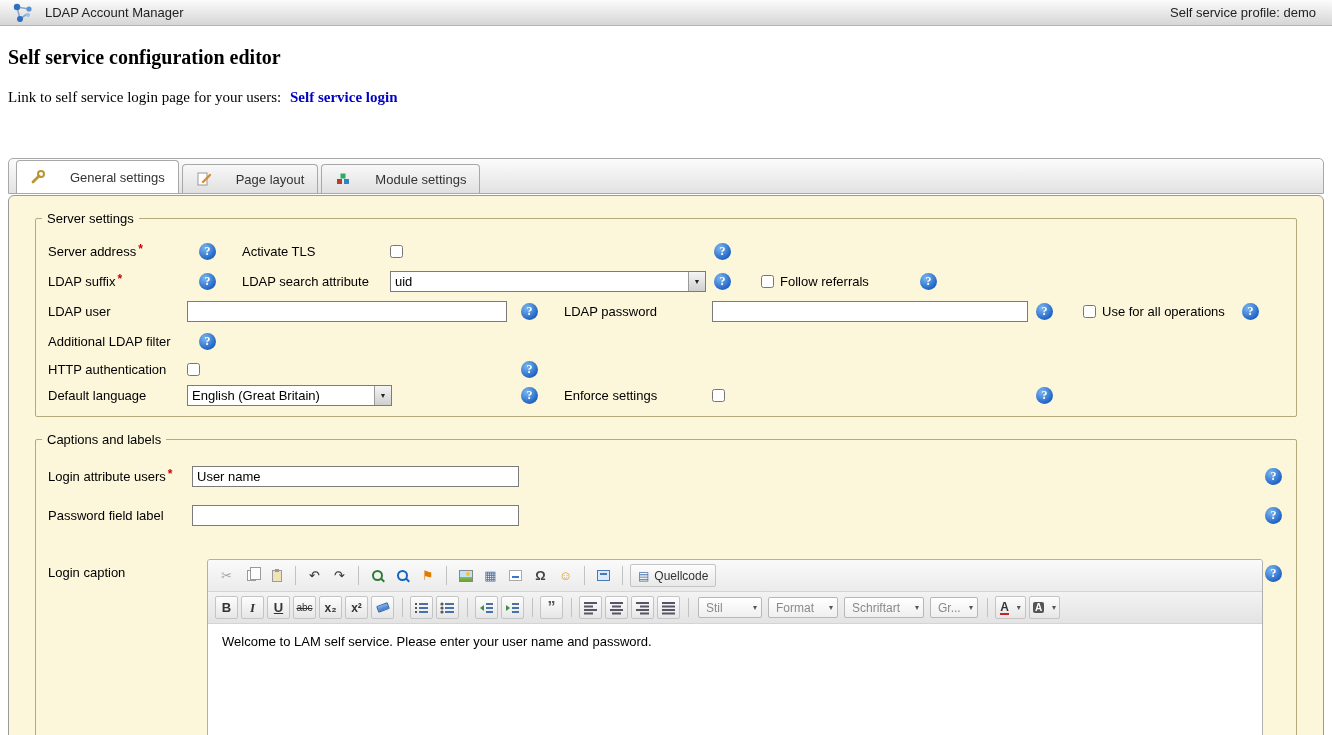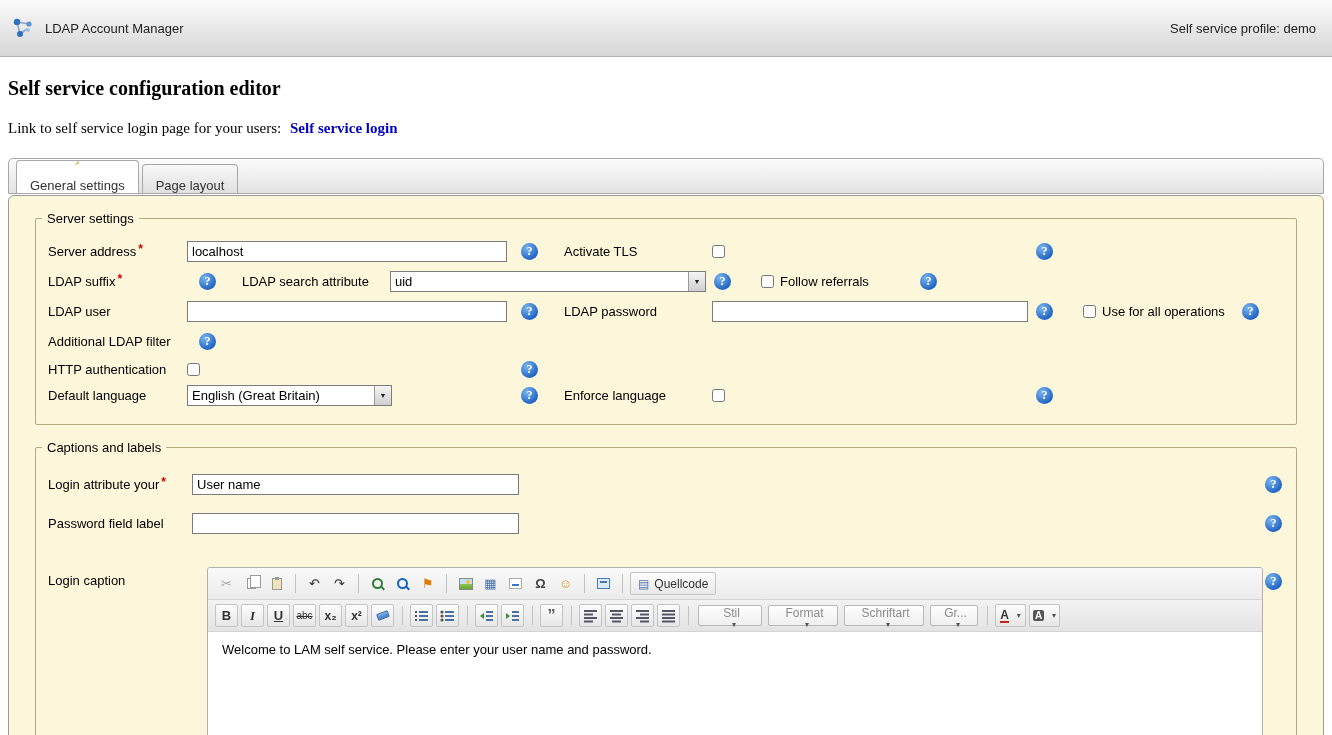--- a/index.html
+++ b/index.html
@@ -1,50 +1,50 @@
 <!DOCTYPE html>
 <html><head>
 <meta charset="utf-8">
 <style>
   * { margin:0; padding:0; box-sizing:border-box; }
   html,body { width:1332px; height:735px; }
   body { overflow:hidden; position:relative; background:#fff; color:#000;
          font-family:"Liberation Sans", sans-serif; }
 
   
-  .topbar { height:57px; background:linear-gradient(#fbfbfb,#d6d6d6);
+  .topbar { height:26px; background:linear-gradient(#fbfbfb,#d6d6d6);
             border-bottom:1px solid #b4b4b4; display:flex; align-items:center;
             justify-content:space-between; padding:0 16px 0 10px; }
   .brand { display:flex; align-items:center; gap:9px; font-size:13px; color:#222; }
   .profile { font-size:13px; color:#222; }
 
   
   h1.title { font-family:"Liberation Serif", serif; font-size:20px; font-weight:bold;
              margin:20px 0 0 8px; }
   .link-line { font-family:"Liberation Serif", serif; font-size:15px; margin:20px 0 0 8px; }
   .login-link { color:#0303c3; font-weight:bold; text-decoration:none; margin-left:5px;
                 font-family:"Liberation Serif", serif; }
 
   
   .tabs { position:absolute; left:8px; top:158px; width:1316px; height:36px;
           border:1px solid #a8a8a8; border-radius:5px 5px 0 0;
           background:linear-gradient(#fcfcfc,#e2e2e2);
           display:flex; align-items:flex-end; padding-left:7px; }
-  .tab { display:flex; align-items:center; gap:12px; height:29px; padding:0 13px;
+  .tab { display:flex; align-items:center; gap:24px; height:29px; padding:0 13px;
          margin-right:3px; border:1px solid #a8a8a8; border-bottom:none;
          border-radius:4px 4px 0 0; background:linear-gradient(#f8f8f8,#e0e0e0);
-         font-size:13px; color:#333; cursor:pointer;flex-direction:column; }
+         font-size:13px; color:#333; cursor:pointer; }
   .tab.active { background:#fff; height:33px; }
 
   
   .panel { position:absolute; left:8px; top:195px; width:1316px; height:560px;
            background:#fcf6da; border:1px solid #9a9a9a; border-radius:6px; }
 
   fieldset.fs { margin:15px 26px 0 26px; border:1px solid #b5aa7e; border-radius:2px;
-                padding:10px 0 16px 0; }
+                padding:10px 0 8px 0; }
   fieldset.fs legend { font-size:13px; margin-left:6px; padding:0 5px; }
   .fs2 { margin-top:24px; padding-bottom:60px; }
 
   
   .srow { display:flex; align-items:center; height:30px; padding-left:12px; font-size:13px; }
   .srow.sm { height:26px; }
   .cl  { width:139px; }
   .cf1 { width:322px; display:flex; align-items:center; }
   .ch1 { width:55px; display:flex; padding-left:12px; }
   .cl2 { width:148px; }
@@ -97,21 +97,21 @@
   .bold { font-weight:bold; }
   .ital { font-weight:bold; font-style:italic; font-family:"Liberation Serif", serif; }
   .und  { font-weight:bold; text-decoration:underline; }
   .strk { font-size:10px; text-decoration:line-through; }
   .subsup { font-weight:bold; font-size:12px; }
   .quote { font-weight:bold; font-size:16px; color:#555; }
 
   .tcombo { height:21px; border:1px solid #b8b8b8; border-radius:2px;
             background:linear-gradient(#ffffff,#efefef); display:flex; align-items:center;
             justify-content:space-between; padding:0 4px 0 7px; font-size:12px;
-            color:#8a8a8a; margin:0 2px; cursor:pointer;flex-direction:column; }
+            color:#8a8a8a; margin:0 2px; cursor:pointer; }
   .cw1{width:64px;} .cw2{width:70px;} .cw3{width:80px;} .cw4{width:48px;}
   .carr { font-size:8px; color:#555; margin-left:5px; }
   .a-red { font-weight:bold; font-size:12px; line-height:1; border-bottom:2px solid #cc2222; }
   .a-box { font-weight:bold; font-size:10px; color:#fff; background:#555; padding:0 2px; border-radius:2px; }
   .tcolor { gap:3px; width:31px; }
 
   
   .icon-mag { position:relative; width:14px; height:14px; }
   .icon-mag::before { content:""; position:absolute; left:1px; top:1px; width:7px; height:7px;
                       border:2px solid #2e7d32; border-radius:50%; }
@@ -170,32 +170,37 @@
     </svg>
     <span>General settings</span>
   </div>
   <div class="tab">
     <svg width="16" height="16" viewBox="0 0 16 16">
       <rect x="2" y="2" width="9" height="12" fill="#fff" stroke="#999"></rect>
       <line x1="14" y1="4" x2="7" y2="11" stroke="#e08a2e" stroke-width="2.4" stroke-linecap="round"></line>
     </svg>
     <span>Page layout</span>
   </div>
+  <div class="tab">
+    <svg width="16" height="16" viewBox="0 0 16 16">
+      <rect x="2" y="8" width="5" height="5" fill="#c0392b"></rect>
+      <rect x="9" y="8" width="5" height="5" fill="#2e86c1"></rect>
+      <rect x="5.5" y="2.5" width="5" height="5" fill="#27ae60"></rect>
+    </svg>
+    <span>Module settings</span>
+  </div>
 </div>
 
 <div class="panel">
 
   <fieldset class="fs">
     <legend>Server settings</legend>
 
     <div class="srow">
       <div class="cl"><span>Server address</span><span class="req">*</span></div>
-      <div class="cf1">
-          <input type="text" class="txt w320" value="localhost" style="">
-        </div>
       <div class="ch1">
           <span class="help">?</span>
         </div>
       <div class="cl2">Activate TLS</div>
       <div class="cf2">
           <input type="checkbox" style="">
         </div>
       <div class="ch2">
           <span class="help">?</span>
         </div>
@@ -266,35 +271,35 @@
       <div class="cl">Default language</div>
       <div class="cf1">
         <div class="sel w205">
           <span class="sel-text">English (Great Britain)</span>
           <span class="sel-btn">▼</span>
         </div>
       </div>
       <div class="ch1">
           <span class="help">?</span>
         </div>
-      <div class="cl2">Enforce language</div>
+      <div class="cl2">Enforce settings</div>
       <div class="cf2">
           <input type="checkbox" style="">
         </div>
       <div class="ch2">
           <span class="help">?</span>
         </div>
     </div>
   </fieldset>
 
   <fieldset class="fs fs2">
     <legend>Captions and labels</legend>
 
     <div class="crow">
-      <div class="ccl"><span>Login attribute your</span><span class="req">*</span></div>
+      <div class="ccl"><span>Login attribute users</span><span class="req">*</span></div>
       <input type="text" class="txt w327" value="User name" style="">
       <span class="help helplast">?</span>
     </div>
 
     <div class="crow">
       <div class="ccl">Password field label</div>
       <input type="text" class="txt w327" value="" style="">
       <span class="help helplast">?</span>
     </div>
 

